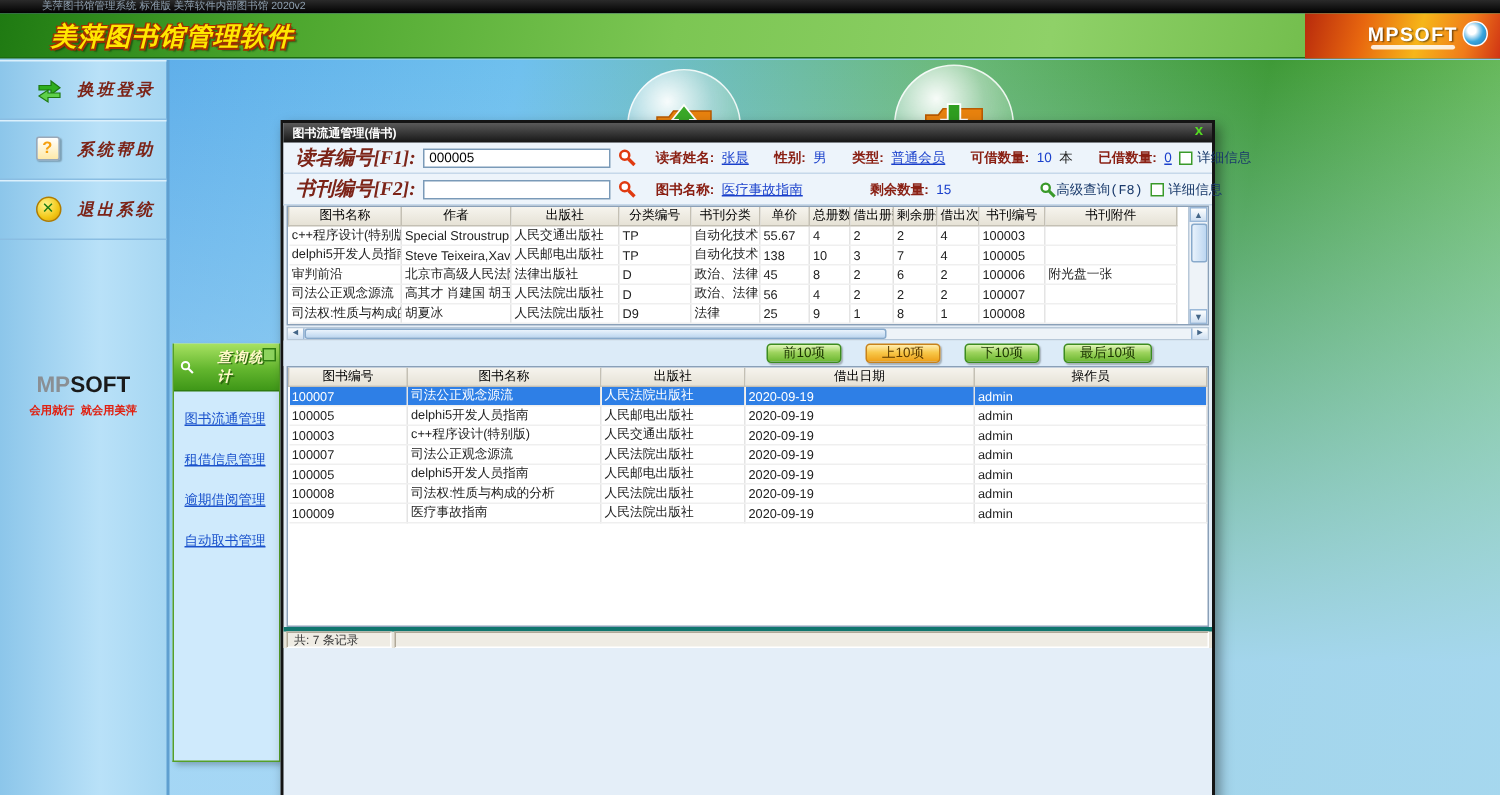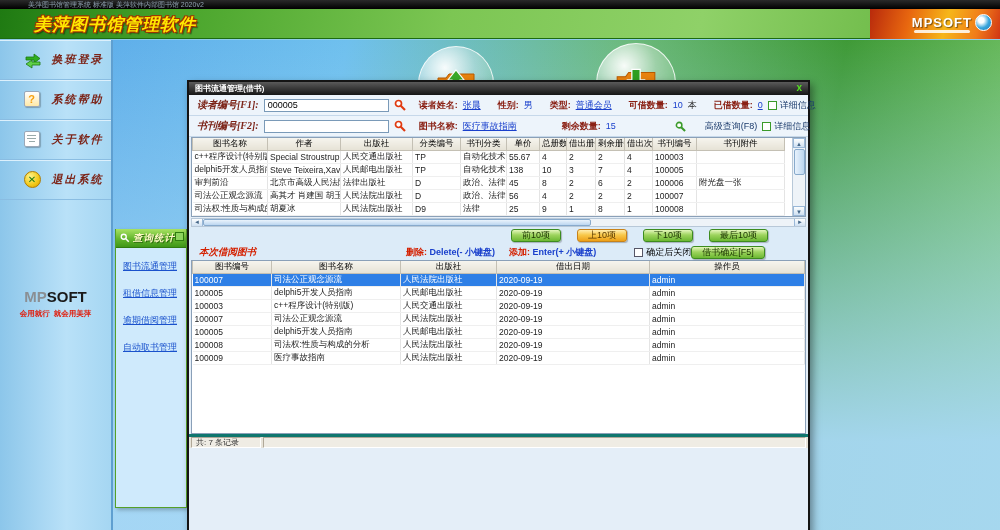--- a/index.html
+++ b/index.html
@@ -42,22 +42,22 @@
   .ic-box { width:16px; height:16px; background:#fff; border:1px solid #9aa8b8; border-radius:2px;
             display:flex; align-items:center; justify-content:center; box-shadow:1px 1px 1px rgba(0,0,0,.25); }
   #side-logo { margin-top:88px; text-align:center; }
   #logo-line { font-size:15px; font-weight:bold; letter-spacing:0; }
   #logo-mp { color:#8a8f94; } #logo-soft { color:#1a1a1a; }
   #slogan { margin-top:4px; font-size:7.5px; color:#e02010; font-weight:bold; white-space:pre; }
 
   
   #qpanel { position:absolute; left:115px; top:189px; width:72px; height:279px;
             background:#cfeafc; border:1px solid #55a028; border-top:none; box-shadow:2px 2px 4px rgba(0,0,0,.25); }
-  #qpanel-head { position:relative; height:19px; background:linear-gradient(#a8e262,#63b62e 55%,#3f9718);
-                 display:flex; align-items:center; gap:3px; padding-left:4px;
+  #qpanel-head { position:relative; height:32px; background:linear-gradient(#a8e262,#63b62e 55%,#3f9718);
+                 display:flex; align-items:center; gap:15px; padding-left:4px;
                  border-bottom:1px solid #2f7c10; }
   #qpanel-title { font-family:"Liberation Serif","DejaVu Serif",serif; font-style:italic; font-weight:bold;
                   font-size:9.5px; color:#fff8c8; text-shadow:1px 1px 0 #2f6b10; letter-spacing:1px; }
   #qpanel-corner { position:absolute; right:2px; top:3px; width:9px; height:9px; background:#8ed45e; border:1px solid #2f7c10; }
   #qpanel-links { padding:12px 0 0 7px; display:flex; flex-direction:column; gap:14px; }
   #qpanel-links a { font-size:9px; color:#1a52cc; text-decoration:underline; cursor:pointer; white-space:nowrap; }
 
   
   .bubble { position:absolute; border-radius:50%; border:1px solid rgba(255,255,255,.85);
             background:radial-gradient(circle at 35% 28%, rgba(255,255,255,.95), rgba(255,255,255,.35) 42%, rgba(200,235,200,.25) 70%, rgba(110,170,110,.35));
@@ -68,31 +68,31 @@
   
   #dialog { position:absolute; left:187px; top:40px; width:623px; height:490px; background:#e4eef8;
             border:2px solid #141414; box-shadow:3px 4px 8px rgba(0,0,0,.4); z-index:5; }
   #dlg-title { height:13px; background:linear-gradient(#5a5a5a,#161616); color:#fff; font-size:8px;
                line-height:13px; padding-left:6px; position:relative; font-weight:bold; }
   #dlg-close { position:absolute; right:6px; top:0; color:#55dd22; font-size:10px; line-height:12px; font-weight:bold; cursor:pointer; }
 
   .frow { display:flex; align-items:center; padding:0 8px; font-size:9px; color:#222; border-bottom:1px solid #c6d8ea;
           background:#edf4fb; white-space:nowrap; }
   #row-reader,#row-book { height:21px; gap:5px; }
-  .klabel { font-family:"Liberation Serif","DejaVu Serif",serif; font-style:italic; font-weight:bold; color:#7c2418; font-size:10px; }
+  .klabel { font-family:"Liberation Serif","DejaVu Serif",serif; font-style:italic; font-weight:bold; color:#7c2418; font-size:13px; }
   .flabel { color:#8a2014; font-weight:bold; }
   .fval { color:#1a40cc; }
   .fval-link { color:#1a40cc; text-decoration:underline; cursor:pointer; }
   .inp { width:148px; height:13px; border:1px solid #7a9ab8; background:#fff; font-size:9px; padding:0 3px;
          font-family:"Liberation Sans",sans-serif; }
   .chk { width:9px; height:9px; border:1px solid #3a9a2a; background:#fff; display:inline-block; cursor:pointer; }
   .chklab { color:#1a3a6b; }
   .chkgrp { display:flex; align-items:center; gap:3px; margin-left:auto; margin-right:96px; }
   .mag { cursor:pointer; flex:0 0 auto; }
-  #advq { display:flex; align-items:center; gap:19px; color:#1a3a6b; cursor:pointer; }
+  #advq { display:flex; align-items:center; gap:0; color:#1a3a6b; cursor:pointer;font-family:Liberation Mono, monospace; }
 
   #row-filter { height:13px; background:#e4eef8; border-bottom:1px solid #cdd9e6; font-size:8.5px; }
   #all-books { color:#d42000; font-weight:bold; font-style:italic; font-size:9px; }
   #room-shelf { margin-left:96px; display:flex; gap:20px; color:#333; }
 
   table { border-collapse:collapse; table-layout:fixed; }
   th { background:linear-gradient(#f6f4ee,#e6e2d6); border:1px solid #c4c0b4; border-top:none; font-size:8.5px;
        font-weight:normal; height:12px; overflow:hidden; white-space:nowrap; padding:0 2px; }
   td { background:#fff; border-right:1px solid #e4e4e4; border-bottom:1px solid #efefef; font-size:8.5px;
        height:11px; overflow:hidden; white-space:nowrap; padding:0 2px; color:#222; }
@@ -179,30 +179,20 @@
             <path d="M16 11 L8 11 L8 9 L2 13 L8 17 L8 14 L16 14 Z" fill="#5fd04a" stroke="#1d7a10" stroke-width="0.8"></path>
           </svg>
         </span>
         <span class="side-label">换班登录</span>
       </div>
       <div class="side-sec">
         <span class="side-ic">
           <span class="ic-box" style="color:#f5a010;font-weight:bold;font-size:11px;background:linear-gradient(#fff,#ffe9a8);">?</span>
         </span>
         <span class="side-label">系统帮助</span>
-      </div>
-      <div class="side-sec">
-        <span class="side-ic">
-          <span class="ic-box" style="flex-direction:column;gap:2px;">
-            <span style="width:9px;height:1px;background:#9aa;"></span>
-            <span style="width:9px;height:1px;background:#9aa;"></span>
-            <span style="width:6px;height:1px;background:#9aa;"></span>
-          </span>
-        </span>
-        <span class="side-label">关于软件</span>
       </div>
       <div class="side-sec">
         <span class="side-ic">
           <span style="display:flex;width:17px;height:17px;border-radius:50%;background:radial-gradient(circle at 35% 30%,#fff48a,#f2c818 60%,#d89c00);border:1px solid #b07c00;align-items:center;justify-content:center;color:#1d7a10;font-weight:bold;font-size:10px;">✕</span>
         </span>
         <span class="side-label">退出系统</span>
       </div>
 
       <div id="side-logo">
         <div id="logo-line">
@@ -416,36 +406,20 @@
         <span class="hs-btn right">►</span>
       </div>
 
       <div id="pager-row">
         <span class="btn">前10项</span>
         <span class="btn orange">上10项</span>
         <span class="btn">下10项</span>
         <span class="btn">最后10项</span>
       </div>
 
-      <div id="borrow-row">
-        <span id="borrow-title">本次借阅图书</span>
-        <span id="del-group">
-          <span class="keyred" style="margin-left:0;">删除:</span>
-          <span class="keyblue">Delete(- 小键盘)</span>
-        </span>
-        <span>
-          <span class="keyred">添加:</span>
-          <span class="keyblue">Enter(+ 小键盘)</span>
-        </span>
-        <span id="borrow-chk">
-          <span class="chk" style="border-color:#556;"></span>
-          <span>确定后关闭</span>
-        </span>
-        <span class="btn" id="confirm-btn">借书确定[F5]</span>
-      </div>
 
       <div id="borrowed-wrap">
         <table id="t-borrowed">
           <colgroup>
             <col style="width:79px">
               <col style="width:129px">
               <col style="width:96px">
               <col style="width:153px">
               <col>
           </colgroup>

